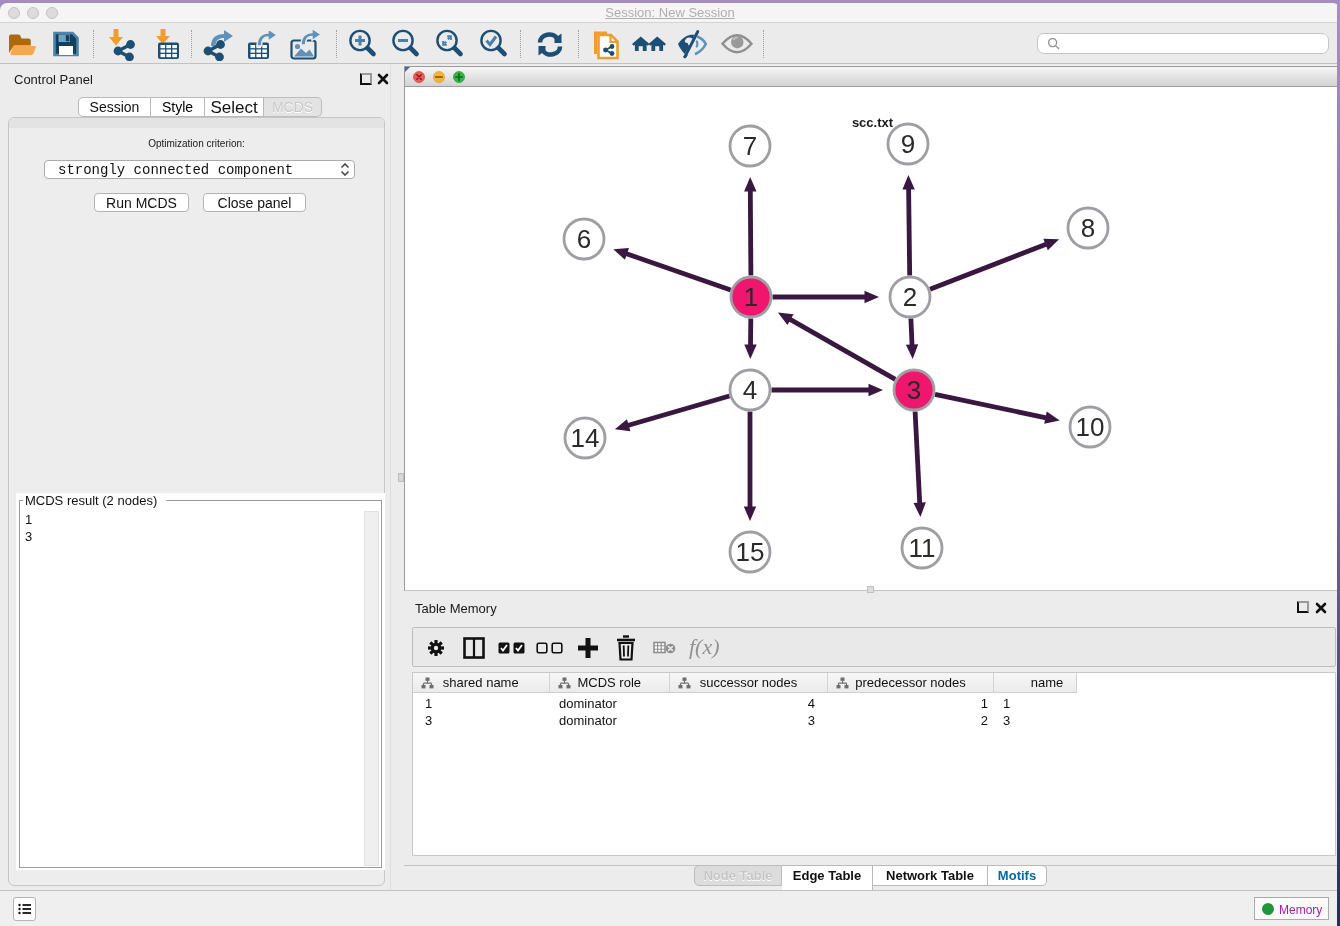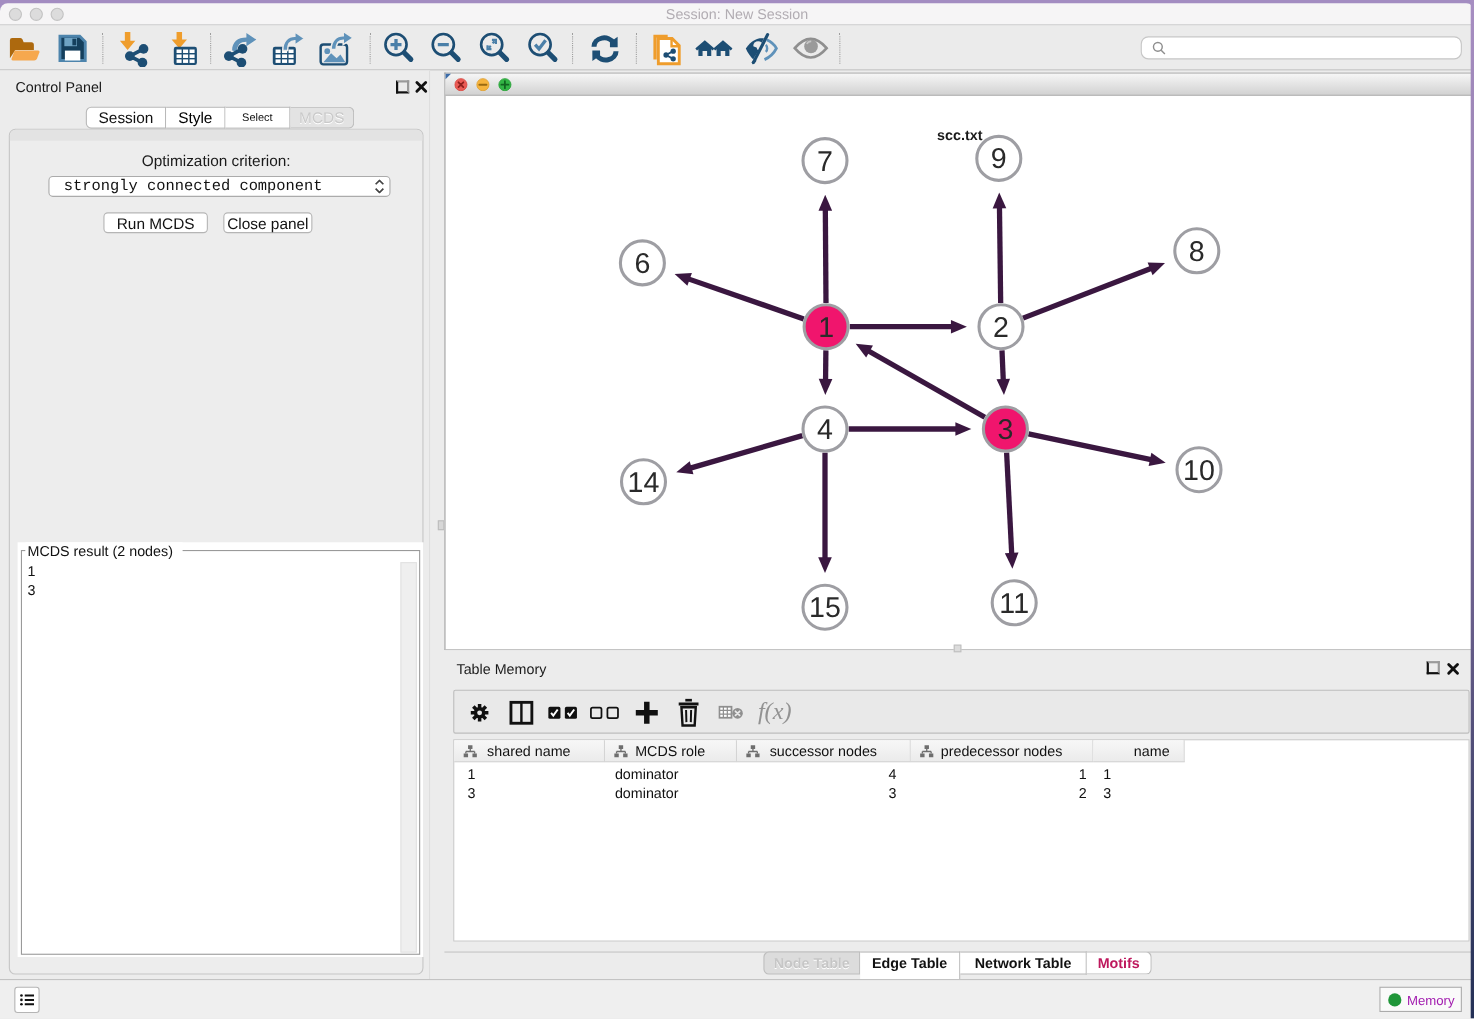--- a/index.html
+++ b/index.html
@@ -9,21 +9,21 @@
   svg { display:block; }
 </style>
 </head>
 <body>
 
 <div class="abs" style="left:0;top:0;width:1340px;height:24px;background:#a38cc1;"></div>
 <div class="abs" style="left:0;top:3px;width:1340px;height:19px;background:#f6f5f6;border-radius:7px 7px 0 0;"></div>
 <div class="abs" style="left:8px;top:7px;width:12px;height:12px;border-radius:50%;background:#dcdcdc;border:1px solid #c3c3c3;"></div>
 <div class="abs" style="left:27px;top:7px;width:12px;height:12px;border-radius:50%;background:#dcdcdc;border:1px solid #c3c3c3;"></div>
 <div class="abs" style="left:46px;top:7px;width:12px;height:12px;border-radius:50%;background:#dcdcdc;border:1px solid #c3c3c3;"></div>
-<div class="abs" style="left:0;top:5px;width:1340px;height:16px;text-align:center;font-size:13px;color:#b2adb3;">Session: New Session</div>
+<div class="abs" style="left:0;top:5px;width:1340px;height:16px;text-align:center;font-size:13px;color:#b2adb3;text-decoration:underline;">Session: New Session</div>
 
 <div class="abs" id="toolbar" style="left:0;top:22px;width:1340px;height:42px;background:#ebebeb;border-top:1px solid #d4d4d4;border-bottom:1px solid #c2c2c2;"></div>
 <svg class="abs" style="left:5px;top:26.5px;" width="34" height="34" viewBox="0 0 34 34">
 <path d="M4 26 L4 9.5 Q4 7.5 6 7.5 L13.5 7.5 Q15 7.5 15.5 9 L16.5 11.5 L23.5 11.5 Q25.8 11.5 25.8 13.8 L25.8 18.5 L9 18.5 Z" fill="#ad690e"></path>
 <path d="M8.3 19 L29.7 19 Q31.3 19 30.8 20.4 L28.6 26.3 Q28 27.9 26.2 27.9 L6.6 27.9 Q5 27.9 5.5 26.4 Z" fill="#f6a84e"></path>
 </svg>
 <svg class="abs" style="left:49px;top:26.5px;" width="34" height="34" viewBox="0 0 34 34">
 <path d="M5.5 6 L23.5 6 L28.5 11 L28.5 28 L5.5 28 Z" fill="#143f5d" stroke="#4d84ac" stroke-width="2.6"></path>
 <rect x="9.5" y="7.5" width="11.5" height="7.5" fill="#6ea3c4"></rect>
 <rect x="16.8" y="8.2" width="3.6" height="6" fill="#143f5d"></rect>
@@ -160,37 +160,37 @@
 <div class="abs" style="left:0;top:64px;width:391px;height:827px;background:#ececec;border-right:1px solid #dedede;"></div>
 <div class="abs" style="left:14px;top:72px;font-size:13px;color:#1a1a1a;">Control Panel</div>
 
 <div class="abs" style="left:360px;top:73px;width:12px;height:12px;border-top:2px solid #9a9a9a;border-right:2px solid #9a9a9a;border-left:2px solid #111;border-bottom:2px solid #111;"></div>
 <svg class="abs" style="left:377px;top:73px;" width="12" height="12" viewBox="0 0 12 12">
     <path d="M2 2 L10 10 M10 2 L2 10" stroke="#111" stroke-width="2.6" stroke-linecap="round"></path>
   </svg>
 
 <div class="abs" style="left:78px;top:97px;width:73px;height:20px;background:#fff;border:1px solid #b9b9b9;border-radius:5px 0 0 5px;font-size:14px;text-align:center;line-height:19px;color:#111;">Session</div>
 <div class="abs" style="left:151px;top:97px;width:54px;height:20px;background:#fff;border:1px solid #b9b9b9;border-left:none;font-size:14px;text-align:center;line-height:19px;color:#000000;">Style</div>
-<div class="abs" style="left:205px;top:97px;width:59px;height:20px;background:#fff;border:1px solid #b9b9b9;border-left:none;font-size:10px;text-align:center;line-height:19px;color:#111;">Select</div>
+<div class="abs" style="left:205px;top:97px;width:59px;height:20px;background:#fff;border:1px solid #b9b9b9;border-left:none;font-size:17px;text-align:center;line-height:19px;color:#111;">Select</div>
 <div class="abs" style="left:264px;top:97px;width:58px;height:20px;background:#e3e3e3;border:1px solid #bdbdbd;border-left:none;border-radius:0 5px 5px 0;font-size:14px;text-align:center;line-height:19px;color:#c9c9c9;text-shadow:0 1px 0 #fff;">MCDS</div>
 
 <div class="abs" style="left:8px;top:117px;width:377px;height:769px;background:#ededed;border:1px solid #c6c6c6;border-radius:6px;"></div>
 <div class="abs" style="left:9px;top:118px;width:375px;height:10px;background:#e3e3e3;border-radius:5px 5px 0 0;"></div>
 
-<div class="abs" style="left:9px;top:138px;width:375px;text-align:center;font-size:14px;color:#1a1a1a;">Optimization criterion:</div>
+<div class="abs" style="left:9px;top:138px;width:375px;text-align:center;font-size:10px;color:#1a1a1a;">Optimization criterion:</div>
 
 <div class="abs" style="left:44px;top:160px;width:311px;height:19px;background:#fff;border:1px solid #ababab;border-radius:4px;"></div>
 <div class="abs" style="left:58px;top:162px;font-size:14px;color:#111;font-family:Liberation Mono, monospace;">strongly connected component</div>
 <svg class="abs" style="left:339px;top:163px;" width="12" height="13" viewBox="0 0 12 13">
     <path d="M2.5 4.5 L6 1 L9.5 4.5" fill="none" stroke="#444" stroke-width="1.6"></path>
     <path d="M2.5 8.5 L6 12 L9.5 8.5" fill="none" stroke="#444" stroke-width="1.6"></path>
   </svg>
 
 <div class="abs" style="left:94px;top:193px;width:95px;height:19px;background:#fff;border:1px solid #b5b5b5;border-radius:4px;font-size:14px;text-align:center;line-height:18px;color:#111;">Run MCDS</div>
-<div class="abs" style="left:203px;top:193px;width:81px;height:19px;background:#fff;border:1px solid #b5b5b5;border-radius:4px;font-size:14px;text-align:center;line-height:18px;color:#111;">Close panel</div>
+<div class="abs" style="left:203px;top:193px;width:103px;height:19px;background:#fff;border:1px solid #b5b5b5;border-radius:4px;font-size:14px;text-align:center;line-height:18px;color:#111;">Close panel</div>
 
 <div class="abs" style="left:16px;top:493px;width:369px;height:377px;background:#fff;"></div>
 <div class="abs" style="left:19px;top:500px;width:363px;height:368px;border:1px solid #9a9a9a;"></div>
 <div class="abs" style="left:23px;top:493px;width:143px;height:14px;background:#fff;font-size:13px;color:#111;padding-left:2px;">MCDS result (2 nodes)</div>
 <div class="abs" style="left:364px;top:511px;width:15px;height:355px;background:#efefef;border:1px solid #e2e2e2;"></div>
 <div class="abs" style="left:25px;top:511px;font-size:13px;color:#111;line-height:17px;">1<br>3</div>
 
 <div class="abs" style="left:404px;top:66px;width:936px;height:525px;background:#fff;border:1px solid #9b9b9b;border-right:none;border-bottom:1px solid #c4c4c4;"></div>
 <div class="abs" style="left:405px;top:67px;width:935px;height:20px;background:linear-gradient(#f6f6f6,#d2d2d2);border-bottom:1px solid #9e9e9e;"></div>
 <div class="abs" style="left:405px;top:67px;width:0;height:0;border-left:5px solid #3c6ca8;border-bottom:5px solid transparent;"></div>
@@ -365,21 +365,21 @@
 <div style="position:absolute;left:146px;top:19.5px;font-size:13px;color:#111;">dominator</div>
 <div style="position:absolute;left:250px;top:19.5px;width:152px;text-align:right;font-size:13px;color:#111;">3</div>
 <div style="position:absolute;left:420px;top:19.5px;width:155px;text-align:right;font-size:13px;color:#111;">2</div>
 <div style="position:absolute;left:590px;top:19.5px;font-size:13px;color:#111;">3</div>
 </div>
 
 <div class="abs" style="left:404px;top:865px;width:936px;height:1px;background:#c4c4c4;"></div>
 <div class="abs" style="left:694px;top:865px;width:88px;height:21px;background:#dcdcdc;border:1px solid #bdbdbd;border-radius:5px 0 0 5px;font-size:13px;font-weight:bold;text-align:center;line-height:20px;color:#c6c6c6;text-shadow:0 1px 0 #fff;">Node Table</div>
 <div class="abs" style="left:782px;top:865px;width:91px;height:30px;background:#fff;border:1px solid #b9b9b9;border-left:none;font-size:13px;font-weight:bold;text-align:center;line-height:20px;color:#111;">Edge Table</div>
 <div class="abs" style="left:873px;top:865px;width:115px;height:21px;background:#fff;border:1px solid #b9b9b9;border-left:none;font-size:13px;font-weight:bold;text-align:center;line-height:20px;color:#111;">Network Table</div>
-<div class="abs" style="left:988px;top:865px;width:59px;height:21px;background:#fff;border:1px solid #b9b9b9;border-left:none;border-radius:0 5px 5px 0;font-size:13px;font-weight:bold;text-align:center;line-height:20px;color:#be185d;">Motifs</div>
+<div class="abs" style="left:988px;top:865px;width:59px;height:21px;background:#fff;border:1px solid #b9b9b9;border-left:none;border-radius:0 5px 5px 0;font-size:13px;font-weight:bold;text-align:center;line-height:20px;color:#0369a1;">Motifs</div>
 
 <div class="abs" style="left:0;top:890px;width:1340px;height:36px;background:#efefef;border-top:1px solid #c3c3c3;"></div>
 <div class="abs" style="left:13px;top:897px;width:23px;height:24px;background:#fff;border:1px solid #b5b5b5;border-radius:3px;"></div>
 <svg class="abs" style="left:18px;top:903px;" width="13" height="12" viewBox="0 0 13 12">
   <circle cx="1.5" cy="2" r="1.2" fill="#111"></circle>
     <circle cx="1.5" cy="6" r="1.2" fill="#111"></circle>
     <circle cx="1.5" cy="10" r="1.2" fill="#111"></circle>
   <line x1="4.5" y1="2" x2="13" y2="2" stroke="#111" stroke-width="1.8"></line>
     <line x1="4.5" y1="6" x2="13" y2="6" stroke="#111" stroke-width="1.8"></line>
     <line x1="4.5" y1="10" x2="13" y2="10" stroke="#111" stroke-width="1.8"></line>

